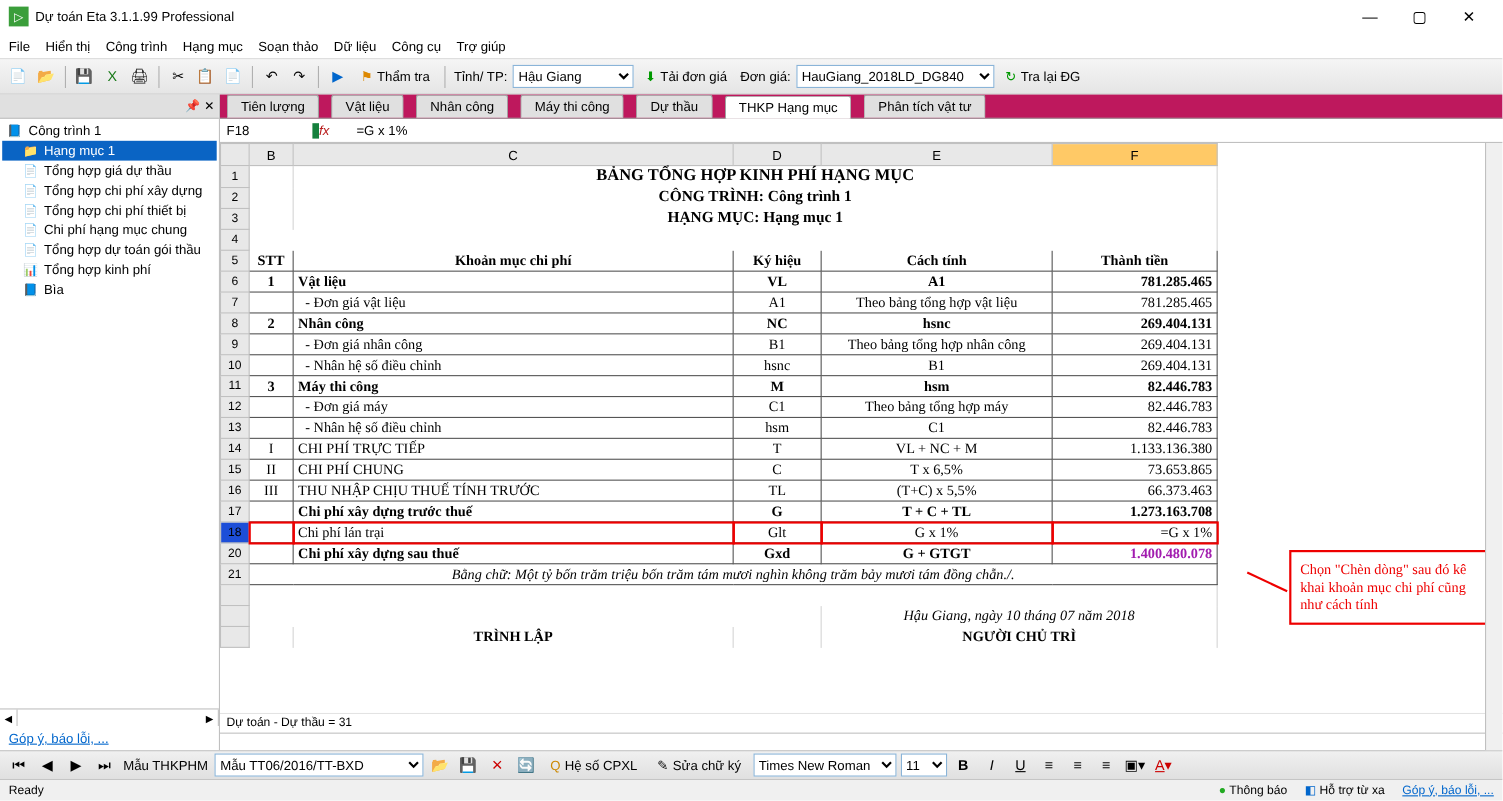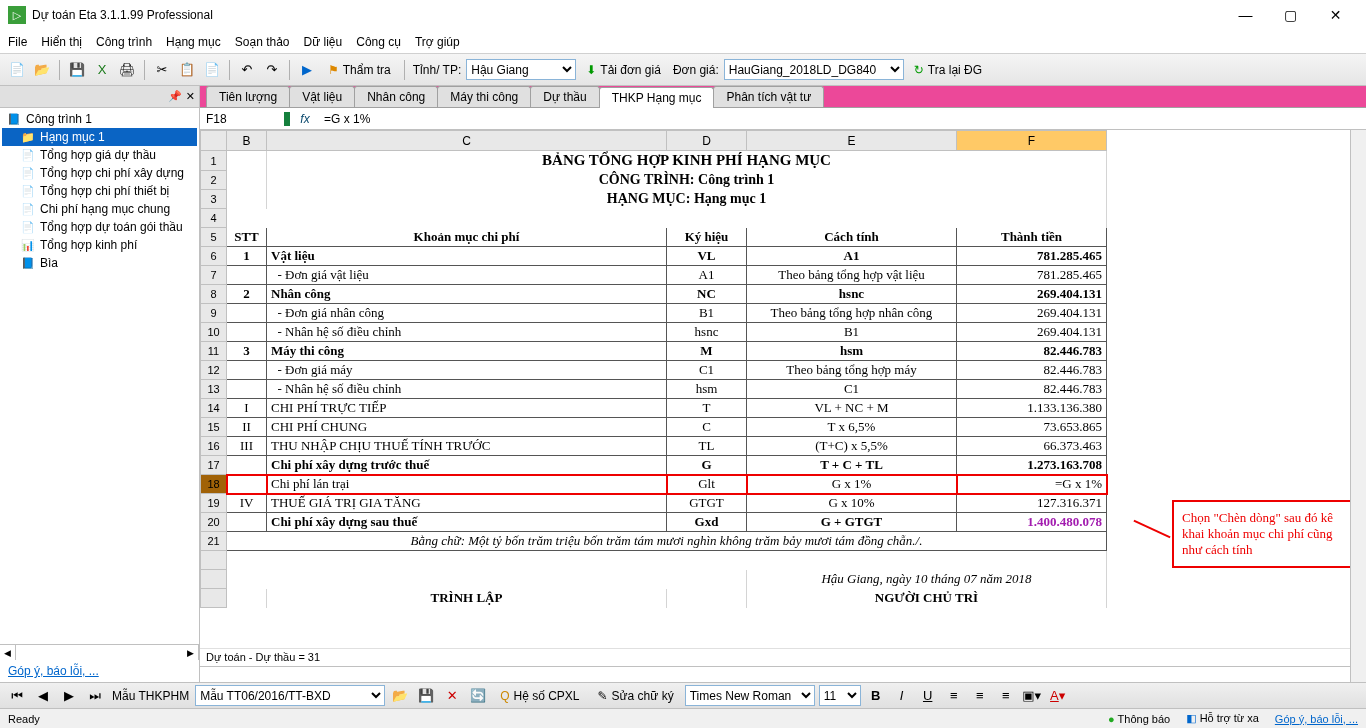--- a/index.html
+++ b/index.html
@@ -35,37 +35,37 @@
   .tree-icon { width:16px; height:14px; display:inline-flex; align-items:center; justify-content:center; font-size:11px;}
   .sidebar-scroll { height:16px; border-top:1px solid #c0c0c0; display:flex; }
   .sidebar-scroll div { width:16px; border-right:1px solid #c0c0c0; display:flex;align-items:center;justify-content:center;font-size:9px;}
   .sidebar-link { padding:4px 8px; }
   .sidebar-link a { color:#0066cc; font-size:12px; }
   
   
   .content { flex:1; display:flex; flex-direction:column; position:relative; }
   
   
-  .sheet-tabs { height: 22px; display:flex; align-items:end; border-bottom:1px solid #a0a0a0; background:#ec4899; padding-left:6px; gap:0; font-size:12px; }
+  .sheet-tabs { height: 22px; display:flex; align-items:end; border-bottom:1px solid #a0a0a0; background:#be185d; padding-left:6px; gap:12px; font-size:12px; }
   .stab { padding:3px 12px; border:1px solid #a0a0a0; border-bottom:none; background:#e0e0e0; margin-right:-1px; border-radius:3px 3px 0 0;}
   .stab.active { background:#fff; font-weight:normal; position:relative; top:1px; }
   
   
   .formula-bar { height:22px; display:flex; align-items:center; border-bottom:1px solid #c0c0c0; }
   .name-box { width:90px; border-right:6px solid #15803d; padding:0 6px; font-size:12px;}
-  .fx-lbl { width:30px; text-align:center; font-style:italic; color:#0c4a6e; }
+  .fx-lbl { width:30px; text-align:left; font-style:italic; color:#b91c1c; }
   .formula-input { flex:1; padding:0 4px; font-size:12px; border:none; outline:none; }
   
   
   .grid-wrap { flex:1; overflow:auto; position:relative; background:#fff; }
   table.grid { border-collapse:collapse; font-size:13px; }
   .colhdr td { background:#e8e8e8; border:1px solid #c0c0c0; text-align:center; font-size:12px; height:20px; }
   .colhdr td.active-col { background:#ffc966; }
   .rowhdr { background:#e8e8e8; border:1px solid #c0c0c0; text-align:center; font-size:11px; width:26px; }
-  .rowhdr.active-row { background:#a16207; }
+  .rowhdr.active-row { background:#1d4ed8; }
   td.cell { border:1px solid #d4d4d4; padding:1px 4px; height:19px; font-family:"Times New Roman",serif; }
   td.noborder { border-color:transparent #d4d4d4; }
   
   .title-row { text-align:center; font-weight:bold; font-size:15px;margin-top:22px; }
   .sub-row { text-align:center; font-weight:bold; font-size:14px; }
   .thead td.cell { font-weight:bold; text-align:center; background:#fff; border:1px solid #555; font-size:13px; }
   .data td.cell { border:1px solid #555; font-family:"Times New Roman",serif; font-size:13px; }
   .bold { font-weight:bold; }
   .center { text-align:center; }
   .right { text-align:right; }
@@ -354,28 +354,20 @@
             </tr>
             <tr class="data red-border">
               <td class="rowhdr active-row">18</td>
               <td class="cell center"></td>
               <td class="cell" style="white-space:pre">Chi phí lán trại</td>
               <td class="cell center">Glt</td>
               <td class="cell center">G x 1%</td>
               <td class="cell right">=G x 1%</td>
             </tr>
             <tr class="data">
-              <td class="rowhdr">19</td>
-              <td class="cell center">IV</td>
-              <td class="cell" style="white-space:pre">THUẾ GIÁ TRỊ GIA TĂNG</td>
-              <td class="cell center">GTGT</td>
-              <td class="cell center">G x 10%</td>
-              <td class="cell right">127.316.371</td>
-            </tr>
-            <tr class="data">
               <td class="rowhdr">20</td>
               <td class="cell center bold"></td>
               <td class="cell bold" style="white-space:pre">Chi phí xây dựng sau thuế</td>
               <td class="cell center bold">Gxd</td>
               <td class="cell center bold">G + GTGT</td>
               <td class="cell right bold red-text">1.400.480.078</td>
             </tr>
             <tr class="data">
               <td class="rowhdr">21</td>
               <td class="cell italic center" colspan="5">Bằng chữ: Một tỷ bốn trăm triệu bốn trăm tám mươi nghìn không trăm bảy mươi tám đồng chẵn./.</td>

